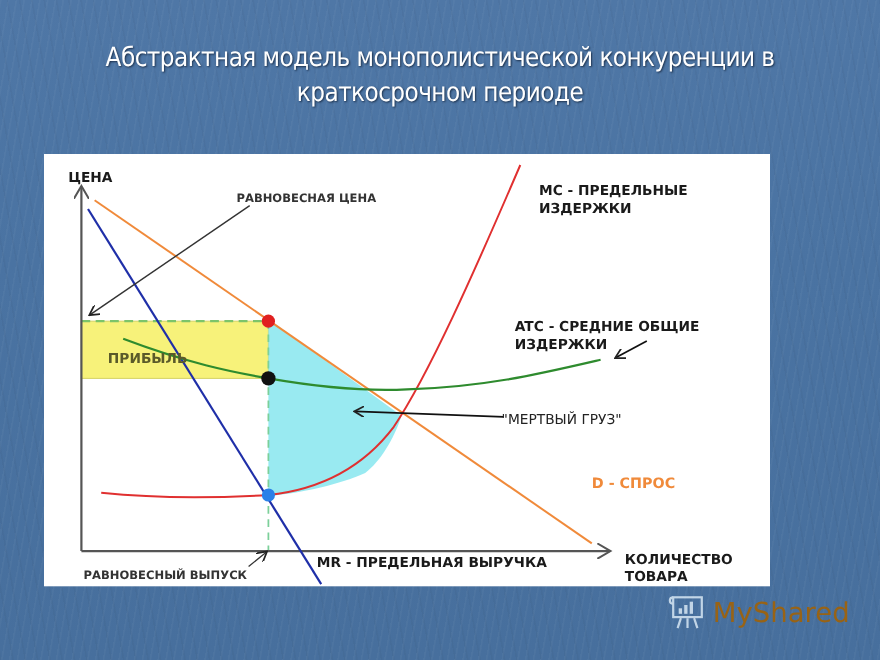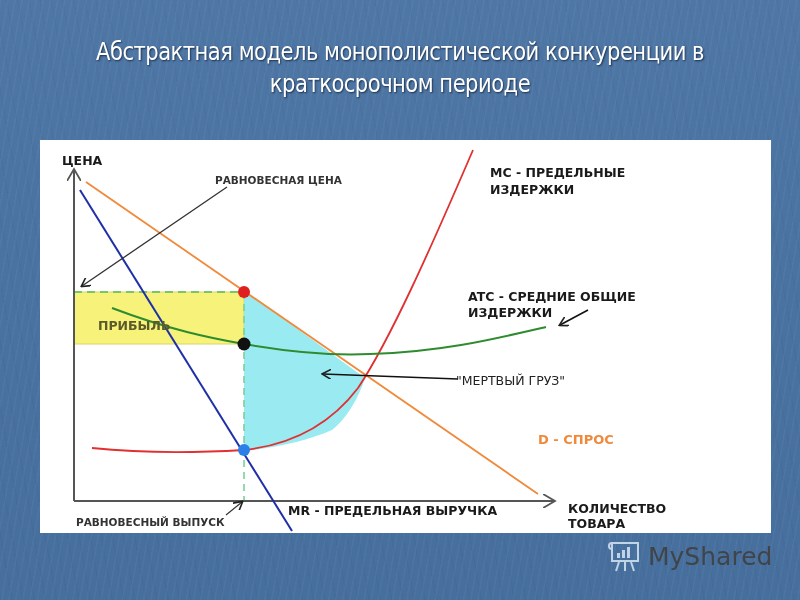--- a/index.html
+++ b/index.html
@@ -16,35 +16,34 @@
   }
   .title {
     position: absolute; left: 30px; top: 36px; width: 740px;
     text-align: center; color: #ffffff;
     font-family: "DejaVu Sans", sans-serif;
     font-size: 24px; line-height: 32px; letter-spacing: -0.6px;
     transform: scaleX(0.88); transform-origin: center top;
     text-shadow: 1px 1px 2px #1b2f4a;
   }
   .frame {
-    position: absolute; left: 40px; top: 140px; width: 720px; height: 393px;
+    position: absolute; left: 40px; top: 140px; width: 660px; height: 393px;
     background: #ffffff;
-    padding-left: 11px;
   }
   .frame svg { position: absolute; left: 0; top: 0; }
   .lbl {
     font-family: "DejaVu Sans", sans-serif; font-weight: bold;
     font-size: 12.5px; fill: #1a1a1a;
   }
   .lbl-sm { font-size: 10.5px; fill: #333333; }
   .lbl-demand { fill: #f08a3a; font-size: 13px; }
   .watermark {
     position: absolute; left: 606px; top: 536px; height: 40px;
     display: flex; align-items: center; gap: 6px;
-    color: #404040; font-family: "DejaVu Sans", sans-serif; font-size: 25px;
+    color: #a16207; font-family: "DejaVu Sans", sans-serif; font-size: 25px;
     opacity: 0.9;
     justify-content: space-between;
   }
 </style>
 </head>
 <body>
 
 <div class="bg-texture"></div>
 
 <div class="title">

